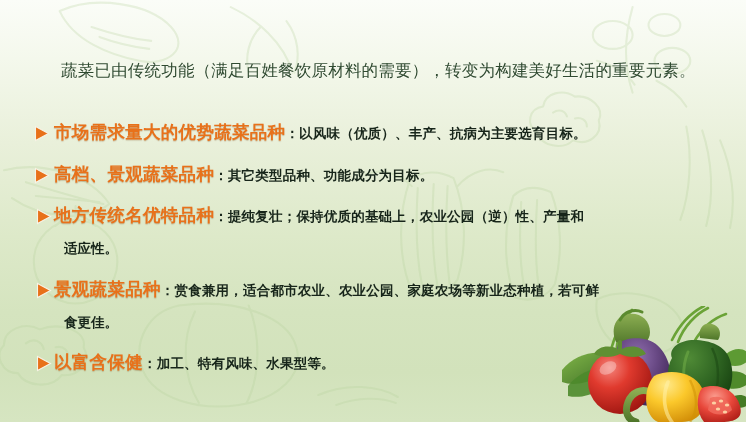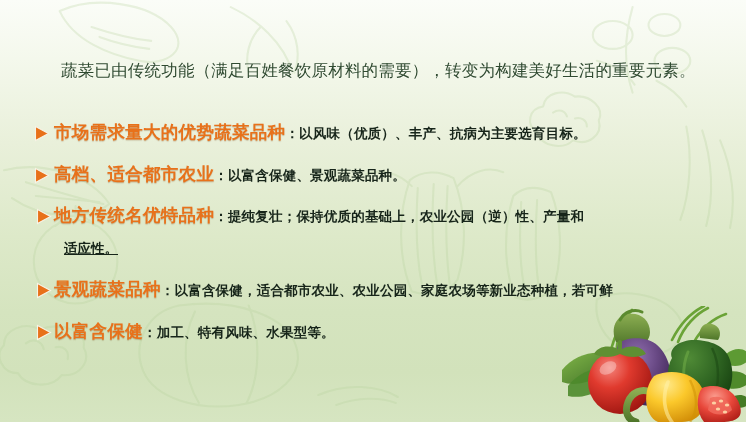--- a/index.html
+++ b/index.html
@@ -101,21 +101,20 @@
   }
   .bullet .cont {
     display: block;
     color: #17251a;
     font-family: "Liberation Serif", "DejaVu Serif", serif;
     font-weight: bold;
     font-size: 13.5px;
     margin-top: 12px;
     margin-left: 10px;
     line-height: 19px;
-    text-decoration: underline;
   }
 
   
   .b1 { margin-bottom: 20px; }
   .b2 { margin-bottom: 19px; }
   .b3 { margin-bottom: 21px; }
   .b4 { margin-bottom: 20px; }
   .b3 .head, .b4 .head, .b5 .head { }
   .b3 .arrow, .b4 .arrow, .b5 .arrow { left: 2px; }
 
@@ -215,21 +214,21 @@
         </div>
       </div>
 
       <div class="bullet b2">
         <span class="arrow">
           <svg width="16" height="17" viewBox="0 0 16 17" xmlns="http://www.w3.org/2000/svg">
             <path d="M1.5 1.5 L14.5 8.5 L1.5 15.5 Z" fill="#e8711a" stroke="#f7f3e6" stroke-width="1.1"></path>
           </svg>
         </span>
         <div class="line">
-          <span class="head">高档、适合都市农业</span><span class="body">：以富含保健、景观蔬菜品种。</span>
+          <span class="head">高档、景观蔬菜品种</span><span class="body">：其它类型品种、功能成分为目标。</span>
         </div>
       </div>
 
       <div class="bullet b3">
         <span class="arrow">
           <svg width="16" height="17" viewBox="0 0 16 17" xmlns="http://www.w3.org/2000/svg">
             <path d="M1.5 1.5 L14.5 8.5 L1.5 15.5 Z" fill="#e8711a" stroke="#f7f3e6" stroke-width="1.1"></path>
           </svg>
         </span>
         <div class="line">
@@ -238,21 +237,22 @@
         </div>
       </div>
 
       <div class="bullet b4">
         <span class="arrow">
           <svg width="16" height="17" viewBox="0 0 16 17" xmlns="http://www.w3.org/2000/svg">
             <path d="M1.5 1.5 L14.5 8.5 L1.5 15.5 Z" fill="#e8711a" stroke="#f7f3e6" stroke-width="1.1"></path>
           </svg>
         </span>
         <div class="line">
-          <span class="head">景观蔬菜品种</span><span class="body">：以富含保健，适合都市农业、农业公园、家庭农场等新业态种植，若可鲜</span>
+          <span class="head">景观蔬菜品种</span><span class="body">：赏食兼用，适合都市农业、农业公园、家庭农场等新业态种植，若可鲜</span>
+          <span class="cont">食更佳。</span>
         </div>
       </div>
 
       <div class="bullet b5">
         <span class="arrow">
           <svg width="16" height="17" viewBox="0 0 16 17" xmlns="http://www.w3.org/2000/svg">
             <path d="M1.5 1.5 L14.5 8.5 L1.5 15.5 Z" fill="#e8711a" stroke="#f7f3e6" stroke-width="1.1"></path>
           </svg>
         </span>
         <div class="line">

